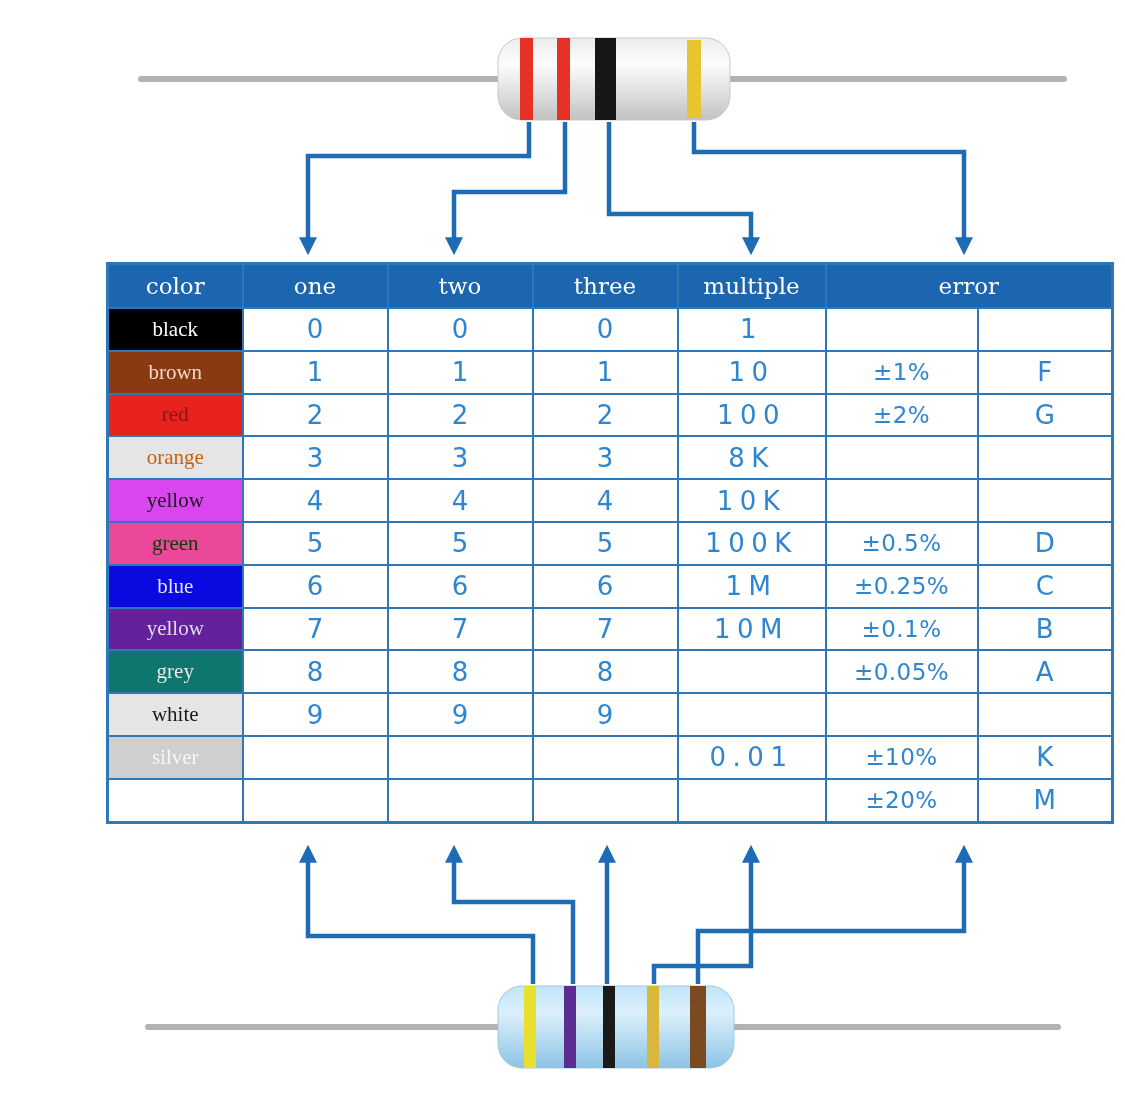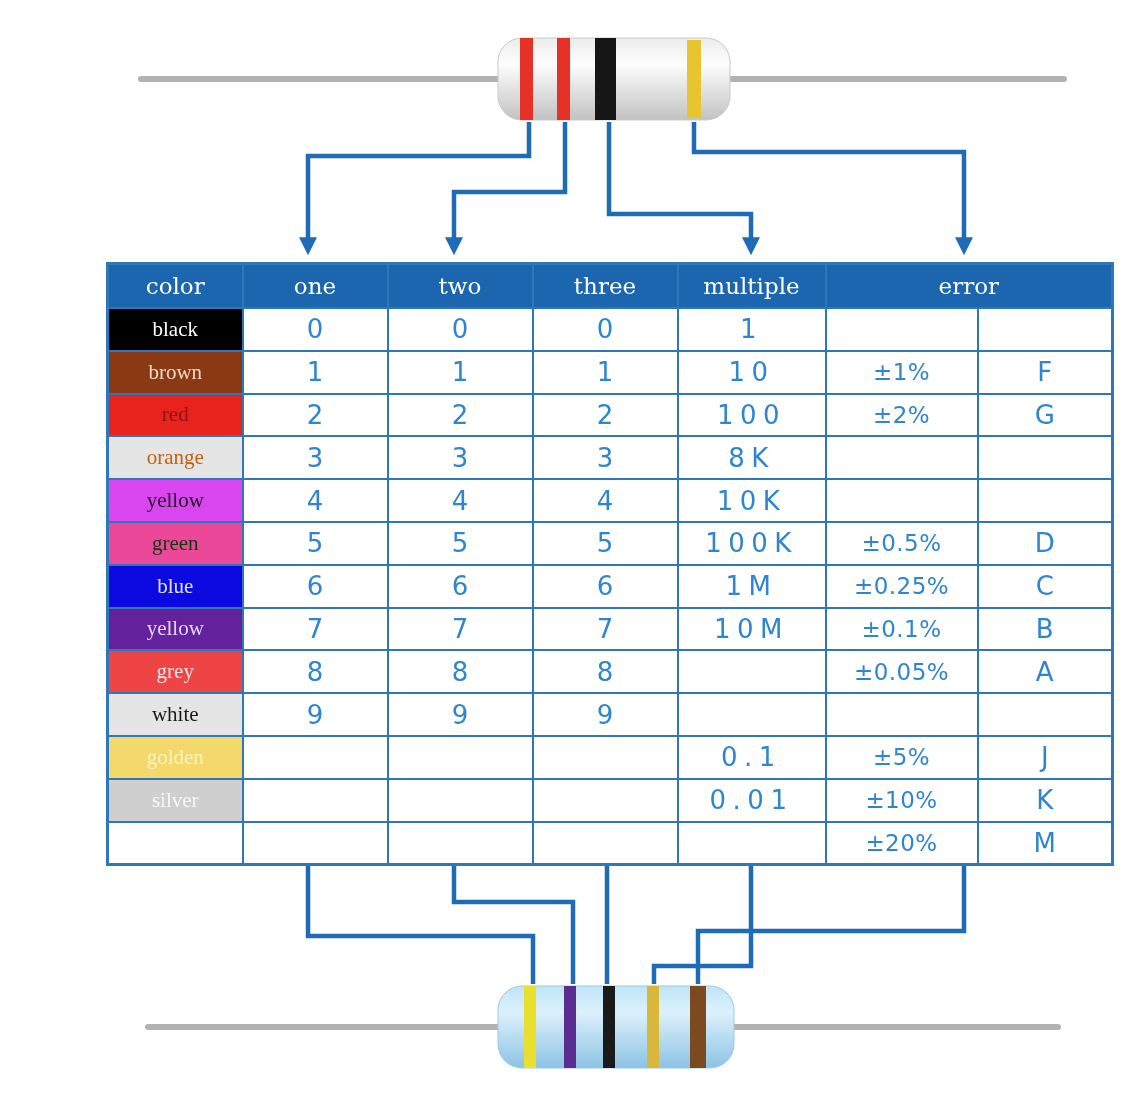--- a/index.html
+++ b/index.html
@@ -207,47 +207,38 @@
         <tr>
           <td class="swatch" style="background-color: rgb(100, 33, 156); color: rgb(226, 216, 238);">yellow</td>
           <td class="val">7</td>
           <td class="val">7</td>
           <td class="val">7</td>
           <td class="val mult">10M</td>
           <td class="val tol">±0.1%</td>
           <td class="val">B</td>
         </tr>
         <tr>
-          <td class="swatch" style="background-color: #ef4444; color: rgb(232, 232, 232);">grey</td>
+          <td class="swatch" style="background-color: #0f766e; color: rgb(232, 232, 232);">grey</td>
           <td class="val">8</td>
           <td class="val">8</td>
           <td class="val">8</td>
           <td class="val mult"></td>
           <td class="val tol">±0.05%</td>
           <td class="val">A</td>
         </tr>
         <tr>
           <td class="swatch" style="background-color: #e5e5e5; color: rgb(26, 26, 26);">white</td>
           <td class="val">9</td>
           <td class="val">9</td>
           <td class="val">9</td>
           <td class="val mult"></td>
           <td class="val tol"></td>
           <td class="val"></td>
         </tr>
         <tr>
-          <td class="swatch" style="background-color: rgb(243, 217, 107); color: rgb(253, 243, 194);">golden</td>
-          <td class="val"></td>
-          <td class="val"></td>
-          <td class="val"></td>
-          <td class="val mult">0.1</td>
-          <td class="val tol">±5%</td>
-          <td class="val">J</td>
-        </tr>
-        <tr>
           <td class="swatch" style="background-color: rgb(207, 207, 207); color: rgb(247, 247, 247);">silver</td>
           <td class="val"></td>
           <td class="val"></td>
           <td class="val"></td>
           <td class="val mult">0.01</td>
           <td class="val tol">±10%</td>
           <td class="val">K</td>
         </tr>
         <tr>
           <td class="swatch" style="background-color: rgb(255, 255, 255); color: rgb(0, 0, 0);"></td>

